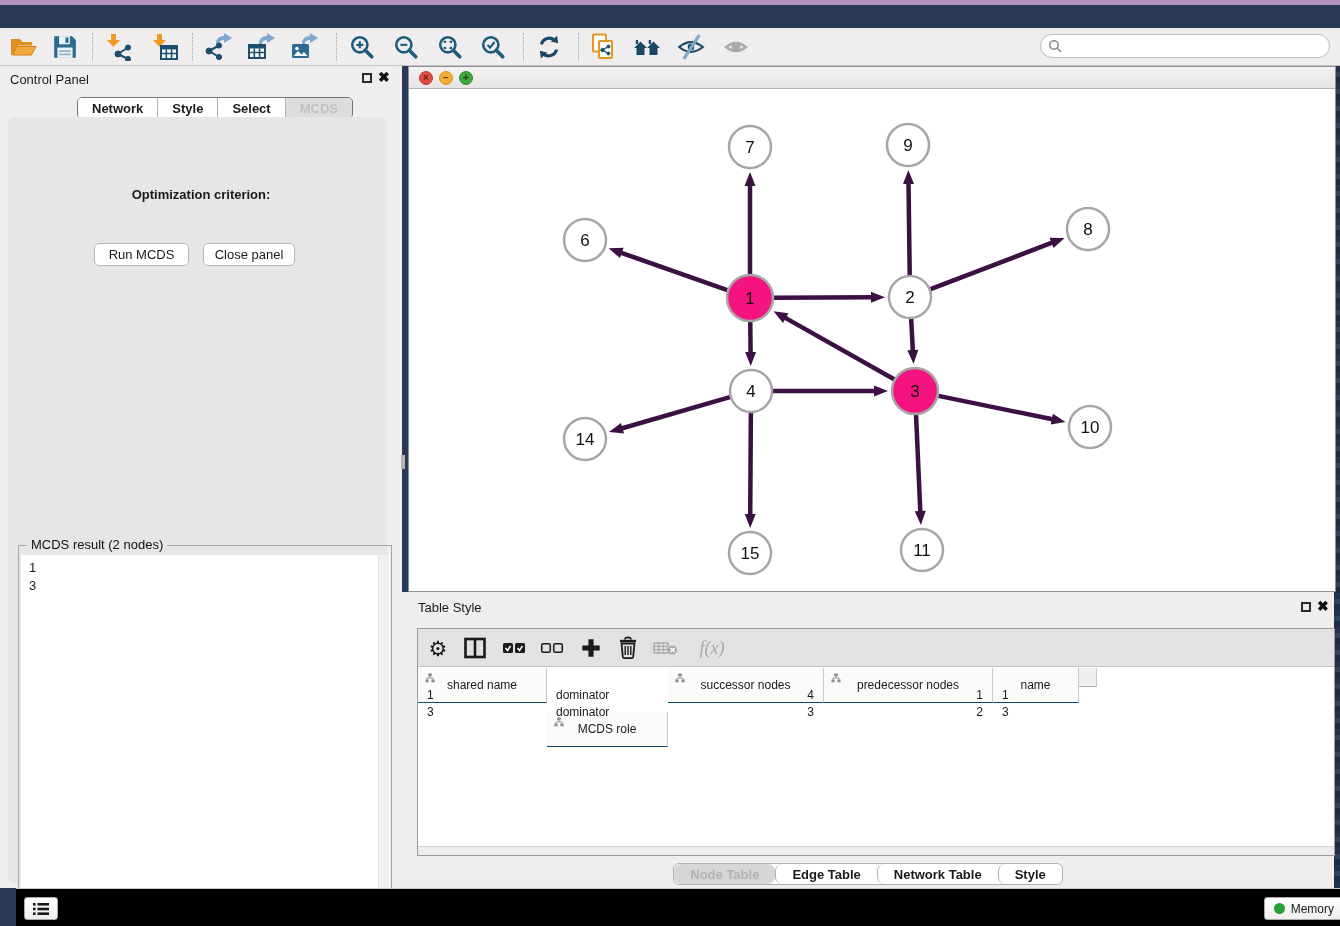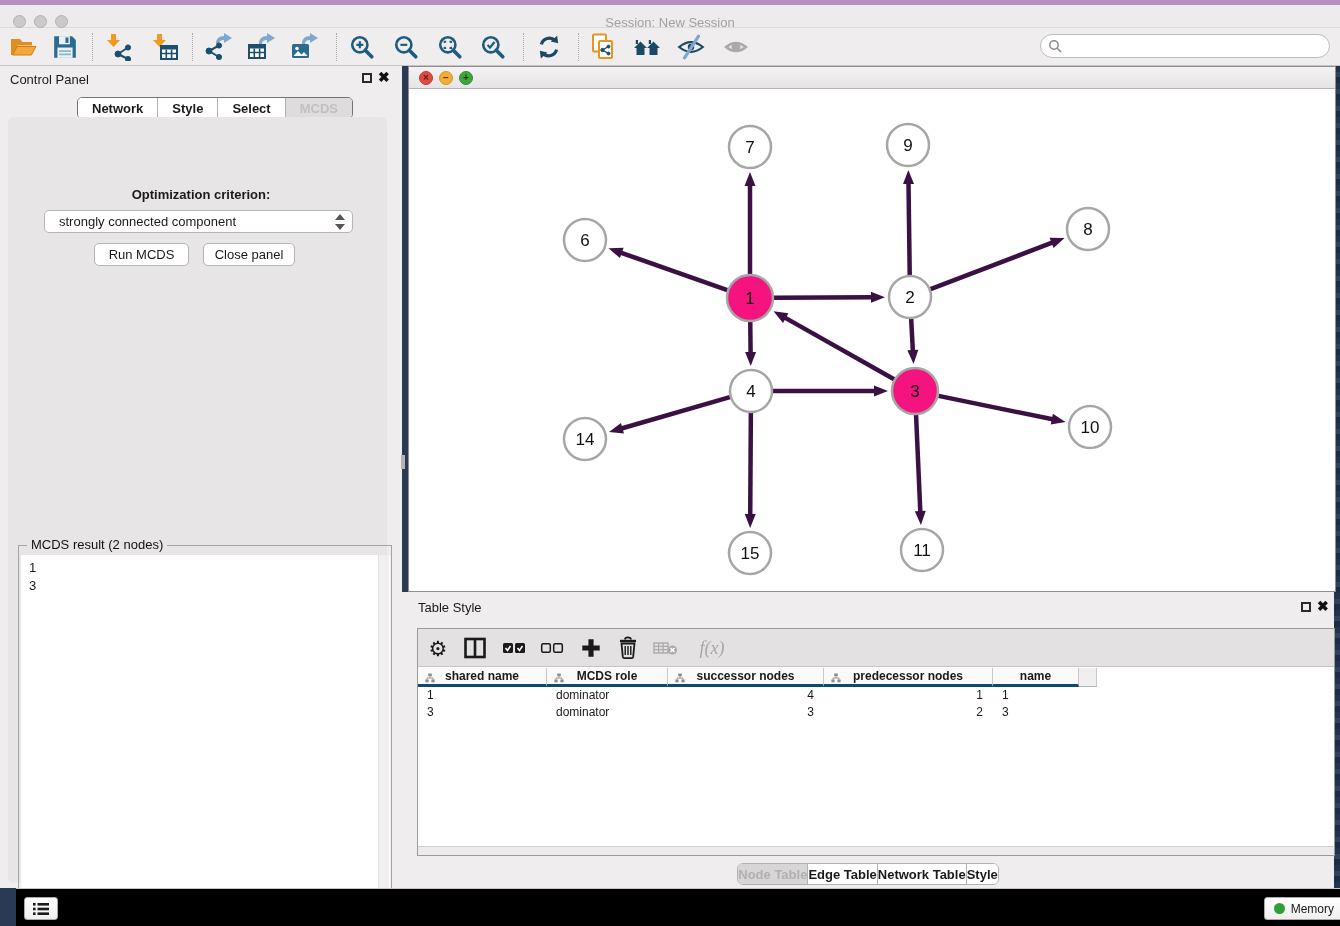--- a/index.html
+++ b/index.html
@@ -59,59 +59,53 @@
   #network-canvas { position:absolute; left:0; top:22px; width:926px; height:502px; background:#fff; }
 
   
   #table-panel { left:402px; top:592px; width:932px; height:296px; background:#EFEDEE; }
   #tp-header { position:absolute; left:16px; top:8px; }
   #tp-toolbar-box { position:absolute; left:15px; top:36px; width:918px; height:228px; border:1px solid #9B999A; background:#fff; }
   #tp-toolbar { position:absolute; left:0; top:0; width:100%; height:38px; background:#E3E1E2; border-bottom:1px solid #C6C4C5; }
   .tp-btn { position:absolute; top:3px; width:34px; height:32px; display:flex; align-items:center; justify-content:center; }
   #fx-label { font-family:"Liberation Serif",serif; font-style:italic; font-size:18px; color:#A7A5A6; }
   #tp-table-header { position:absolute; left:0; top:39px; height:19px; display:flex; }
-  .th { position:relative; height:19px; background:#FBFAFA; border-right:1px solid #C9C7C8; border-bottom:3px solid #0c4a6e;
-     display:flex; align-items:center; justify-content:center; font-size:12px; color:#1a1a1a;font-weight:bold; }
+  .th { position:relative; height:35px; background:#FBFAFA; border-right:1px solid #C9C7C8; border-bottom:1px solid #0c4a6e;
+     display:flex; align-items:center; justify-content:center; font-size:12px; color:#1a1a1a; }
   .th .colicon { position:absolute; left:7px; top:5px; }
   .th-stub { height:19px; background:#F0EFEF; border-bottom:1px solid #B5B3B4; border-right:1px solid #C9C7C8; }
   #tp-rows { position:absolute; left:0; top:58px; width:100%; }
   .tr { display:flex; height:17px; }
   .td { font-size:12px; line-height:17px; white-space:nowrap; overflow:hidden; }
   .td.left { text-align:left; padding-left:9px; }
   .td.right { text-align:right; padding-right:10px; }
   #tp-hscroll { position:absolute; left:0; bottom:0; width:100%; height:9px; background:#EDEBEC; border-top:1px solid #D2D0D1; }
   #tp-tabs { position:absolute; left:0; top:271px; width:100%; display:flex; justify-content:center; }
   #tp-tabs-inner { display:flex; border:1px solid #B3B1B2; border-radius:6px; overflow:hidden; background:#fff; height:22px; }
-  .bottom-tab { display:flex; align-items:center; justify-content:center; padding:0 0; font-weight:600; font-size:13px;
-     border-left:1px solid #B3B1B2; background:#fff; color:#1a1a1a; }
+  .bottom-tab { display:flex; align-items:center; justify-content:center; padding:0 16px; font-weight:600; font-size:13px;
+     border-left:1px solid #B3B1B2; background:#fff; color:#1a1a1a;border-radius:7px; }
   .bottom-tab:first-child { border-left:none; }
   .bottom-tab.selected { background:#D7D5D6; color:#B2B0B1; }
 
   
   #status-bar { left:16px; top:888px; width:1340px; height:38px; background:#000000; border-top:1px solid #C8C6C7; }
   #status-list-btn { position:absolute; left:8px; top:8px; width:34px; height:23px; background:linear-gradient(#fff,#F0EEEF);
      border:1px solid #A9A7A8; border-radius:3px; display:flex; align-items:center; justify-content:center; }
   #memory-btn { position:absolute; right:12px; top:8px; height:23px; background:linear-gradient(#fff,#F0EEEF);
      border:1px solid #A9A7A8; border-radius:3px; display:flex; align-items:center; gap:6px; padding:0 9px; font-size:12px; }
   #memory-dot { width:11px; height:11px; border-radius:50%; background:#2E9E38; }
 </style>
 </head>
 <body>
 
 <div id="screen">
 
   <div class="abs" id="desktop-sliver"></div>
 
   <div class="abs" id="top-accent"></div>
-  <div class="abs" id="titlebar">
-    <span class="tl-dot" style="left:13px"></span>
-    <span class="tl-dot" style="left:34px"></span>
-    <span class="tl-dot" style="left:55px"></span>
-    <div class="abs" id="win-title">Session: New Session</div>
-  </div>
 
   <div class="abs" id="main-toolbar">
     <div class="tbtn" style="left:6px">
       <svg width="28" height="26" viewBox="0 0 28 26">
         <path d="M2 21 V5 h9 l2.5 3 H23 v3.5 H9 L5 21 Z" fill="#E08F1D"></path>
         <path d="M8.2 12.5 H27 l-4.6 8.5 H3.5 Z" fill="#F2A83E" stroke="#D07F12" stroke-width="1"></path>
       </svg>
     </div>
     <div class="tbtn" style="left:48px">
       <svg width="26" height="26" viewBox="0 0 24 24">
@@ -261,27 +255,20 @@
     <span class="panel-float-btn" style="left:362px"></span>
     <span class="panel-close-btn" style="left:378px">✖</span>
     <div id="cp-tabs">
         <div class="seg-tab">Network</div>
         <div class="seg-tab">Style</div>
         <div class="seg-tab">Select</div>
         <div class="seg-tab selected">MCDS</div>
       </div>
     <div id="cp-body">
       <div class="abs" id="opt-label" style="left:-8px">Optimization criterion:</div>
-      <div id="criterion-select" style="left:36px;">
-        <span>strongly connected component</span>
-        <span id="criterion-stepper">
-          <span class="step-up"></span>
-            <span class="step-down"></span>
-        </span>
-      </div>
       <div class="cp-btn" style="left:86px;width:95px">Run MCDS</div>
       <div class="cp-btn" style="left:195px;width:92px">Close panel</div>
       <div id="mcds-groupbox">
         <span id="mcds-group-title">MCDS result (2 nodes)</span>
         <div id="mcds-result-text">
           <div>1</div>
           <div>3</div>
         </div>
         <div id="mcds-scrollbar"></div>
       </div>
@@ -411,21 +398,21 @@
       <div id="tp-table-header">
           <div class="th" style="width: 129px;">
             <svg class="colicon" width="10" height="10" viewBox="0 0 10 10">
               <rect x="3.2" y="0.5" width="3.6" height="2.8" fill="#8E8C8D"></rect>
               <rect x="0.4" y="6.5" width="3.2" height="2.8" fill="#8E8C8D"></rect>
               <rect x="6.4" y="6.5" width="3.2" height="2.8" fill="#8E8C8D"></rect>
               <path d="M5 3.3 V5 M2 6.5 V5 H8 V6.5" stroke="#8E8C8D" stroke-width="0.9" fill="none"></path>
             </svg>
             <span>shared name</span>
           </div>
-          <div class="th" style="width: 121px;">
+          <div class="th" style="width: 121px; margin-top: 44px;">
             <svg class="colicon" width="10" height="10" viewBox="0 0 10 10">
               <rect x="3.2" y="0.5" width="3.6" height="2.8" fill="#8E8C8D"></rect>
               <rect x="0.4" y="6.5" width="3.2" height="2.8" fill="#8E8C8D"></rect>
               <rect x="6.4" y="6.5" width="3.2" height="2.8" fill="#8E8C8D"></rect>
               <path d="M5 3.3 V5 M2 6.5 V5 H8 V6.5" stroke="#8E8C8D" stroke-width="0.9" fill="none"></path>
             </svg>
             <span>MCDS role</span>
           </div>
           <div class="th" style="width: 156px;">
             <svg class="colicon" width="10" height="10" viewBox="0 0 10 10">

